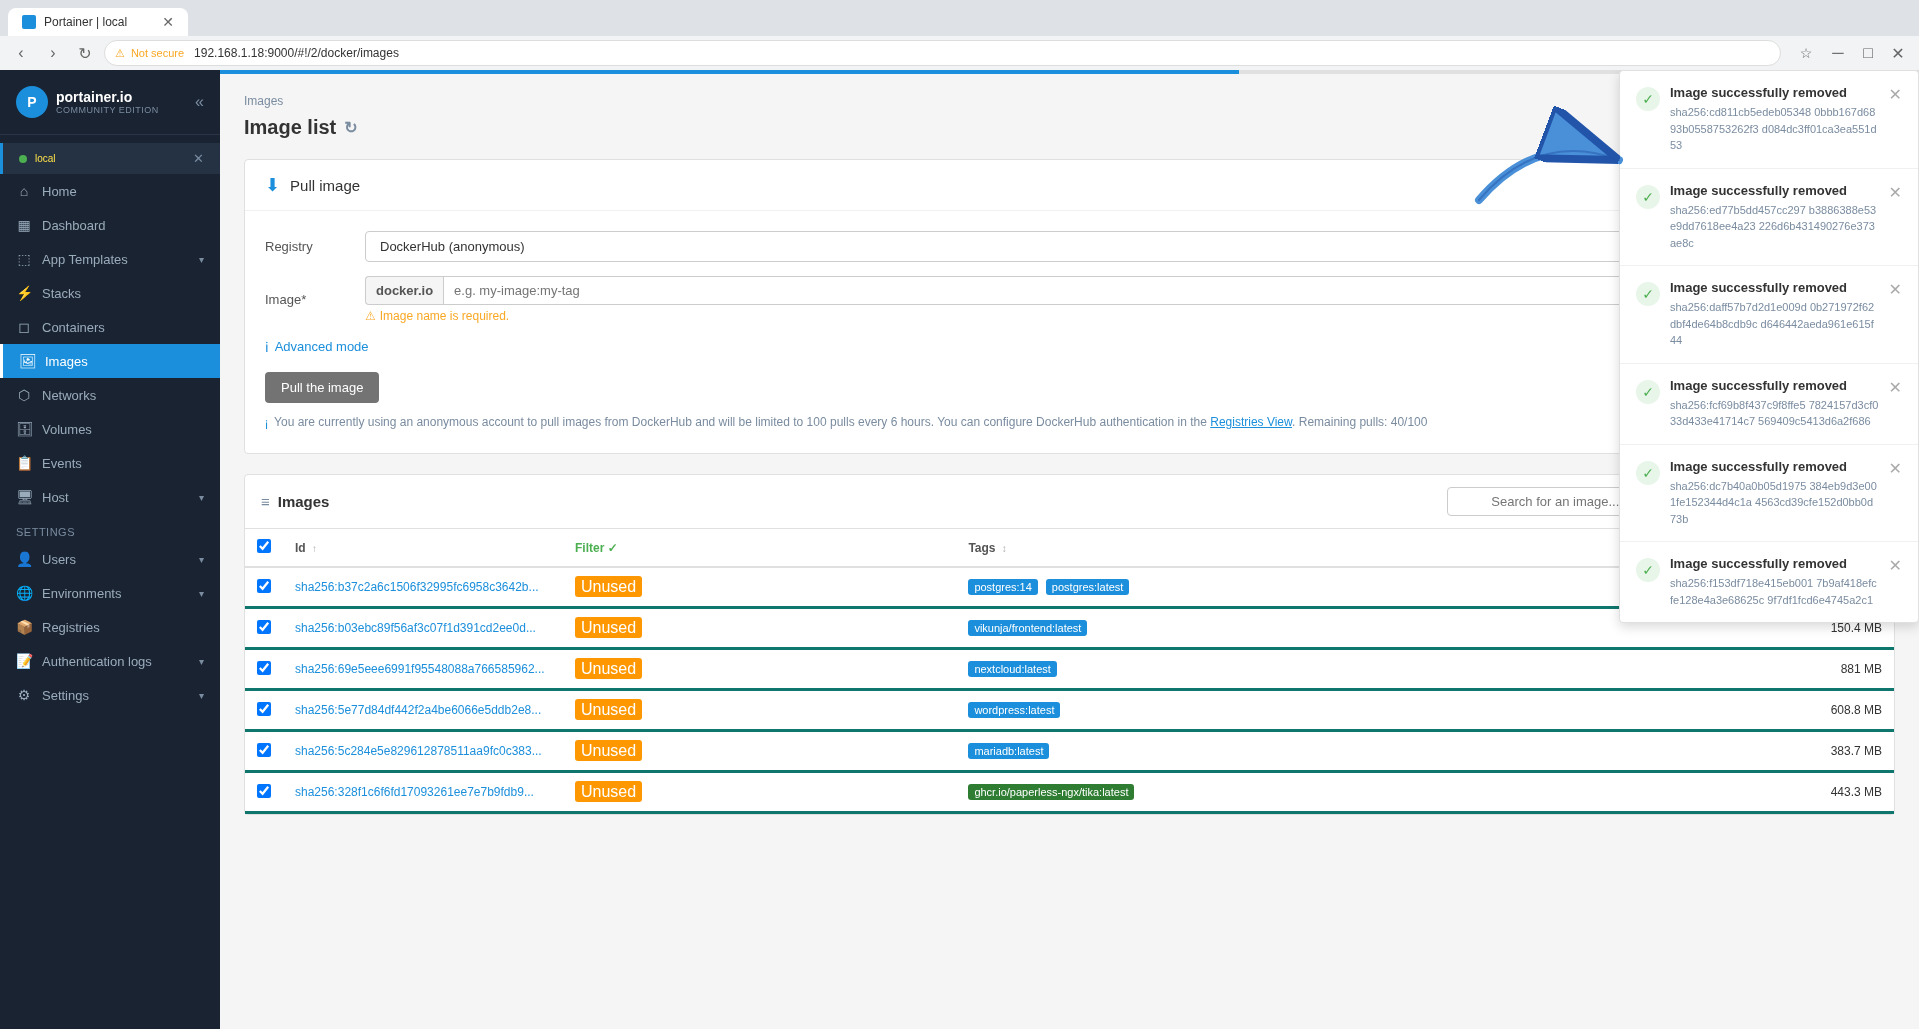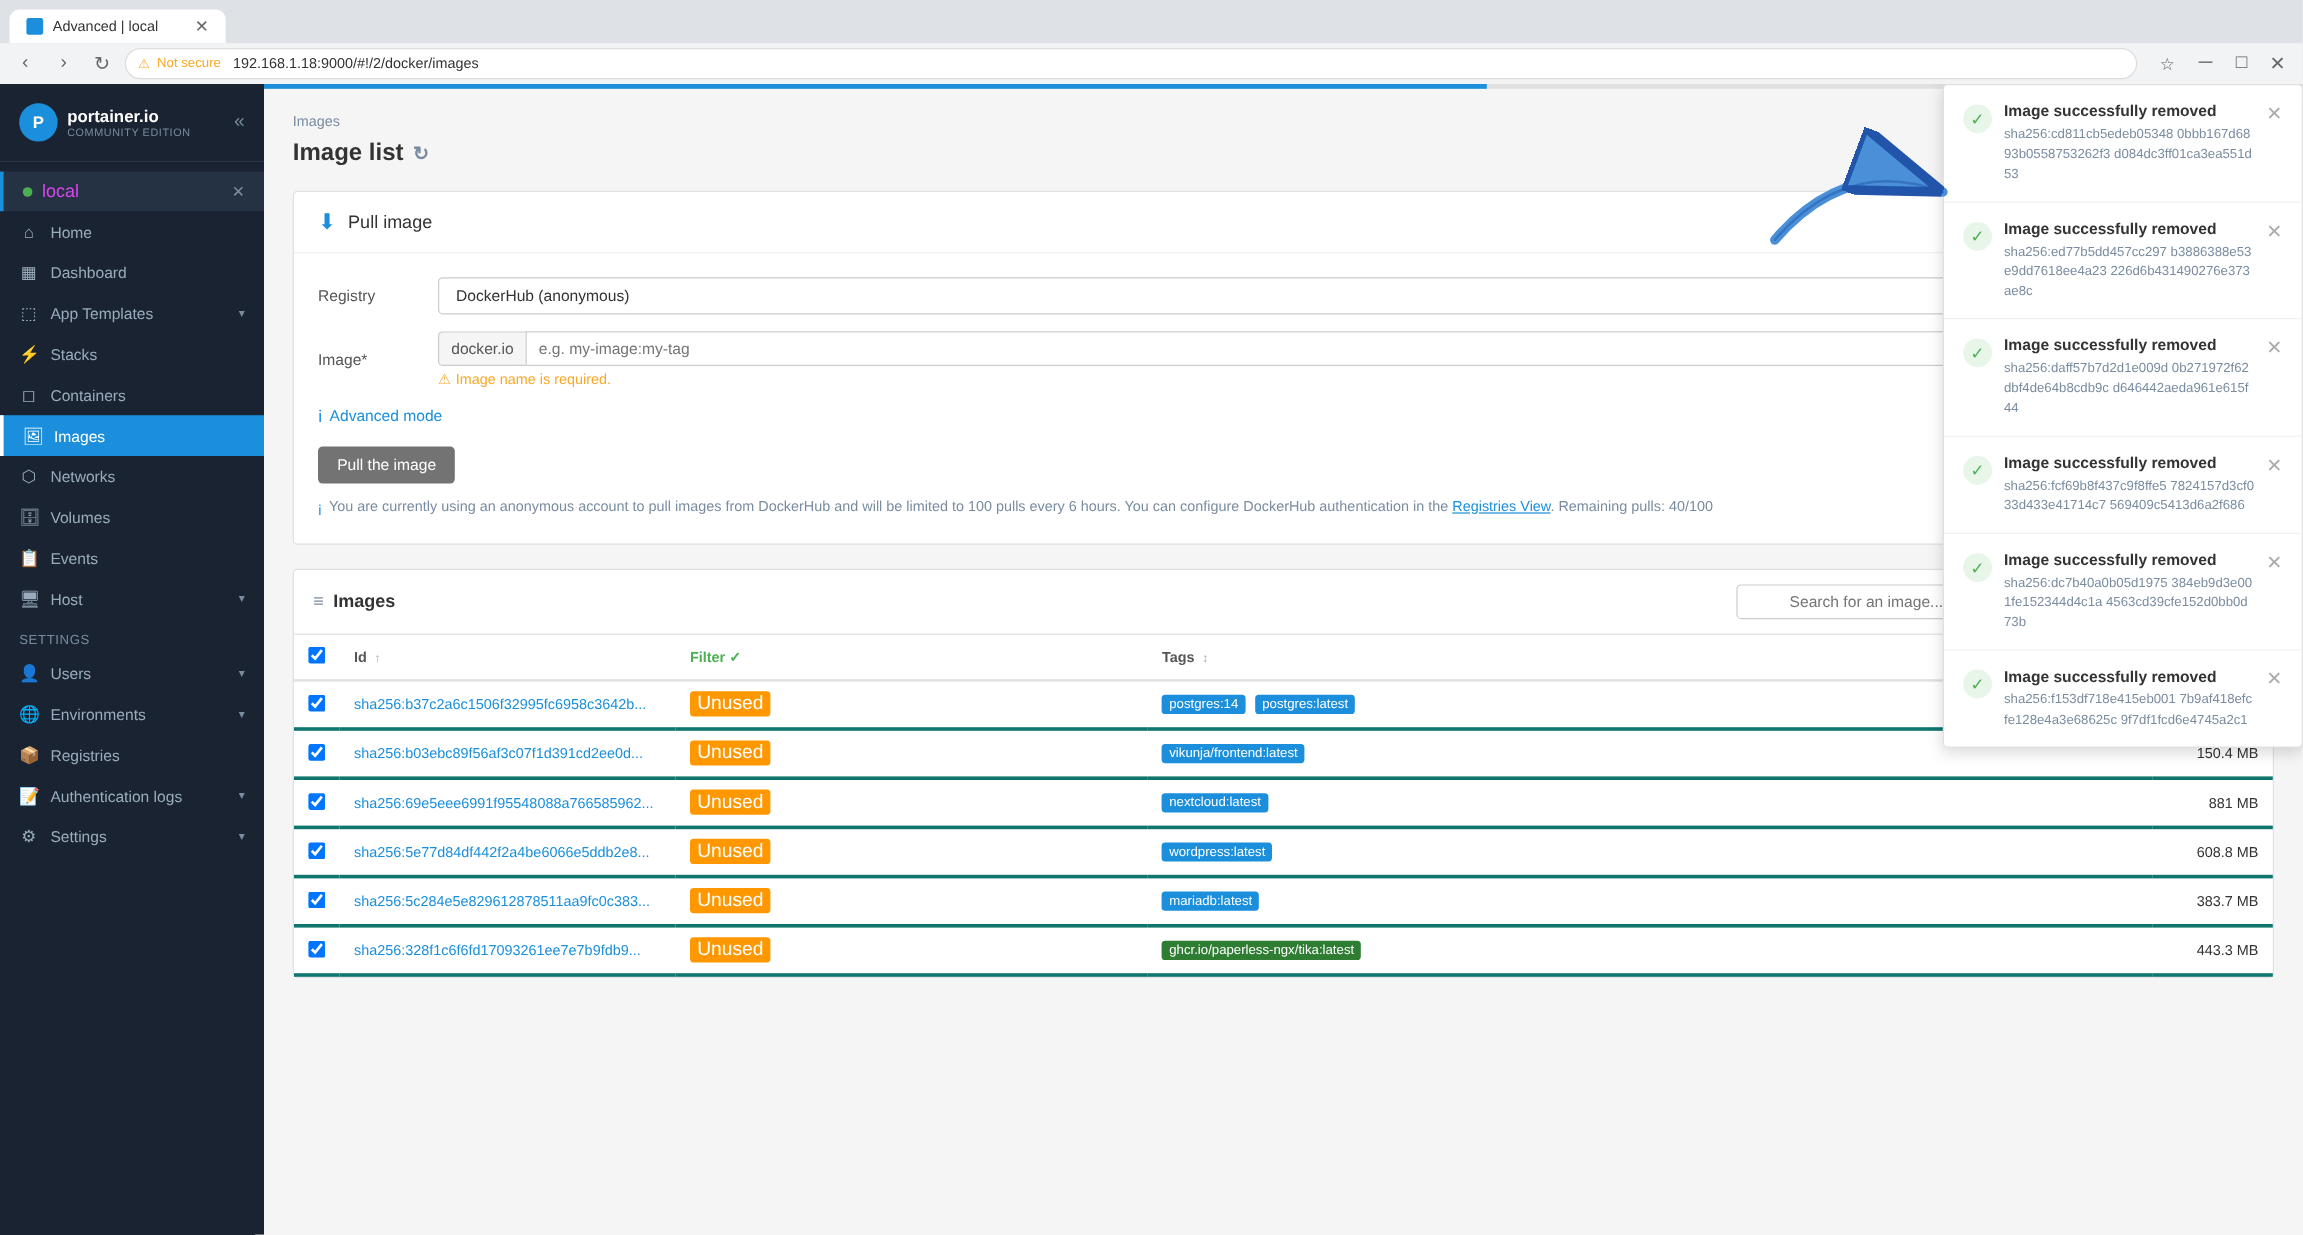--- a/index.html
+++ b/index.html
@@ -35,21 +35,21 @@
     .nav-item { display: flex; align-items: center; gap: 10px; padding: 9px 16px; cursor: pointer; color: #9aacbb; font-size: 13px; }
     .nav-item.active { background: #1b8fdb; color: #fff; }
     .nav-item .nav-icon { width: 16px; text-align: center; font-size: 14px; flex-shrink: 0; }
     .nav-item .nav-label { flex: 1; }
     .nav-item .nav-chevron { font-size: 10px; color: #7a8ca0; }
 
     .nav-section-label { padding: 12px 16px 4px; font-size: 11px; color: #7a8ca0; text-transform: uppercase; letter-spacing: 0.5px; }
 
     .endpoint-item { display: flex; align-items: center; gap: 8px; padding: 8px 16px; background: #243244; border-left: 3px solid #1b8fdb; }
     .endpoint-dot { width: 8px; height: 8px; background: #4caf50; border-radius: 50%; }
-    .endpoint-name { color: #d946ef; font-size: 15px; flex: 1; }
+    .endpoint-name { color: #fde047; font-size: 10px; flex: 1; }
     .endpoint-close { color: #7a8ca0; cursor: pointer; }
 
     
     .main { flex: 1; display: flex; flex-direction: column; background: #f5f5f5; overflow: hidden; position: relative; }
     .progress-bar { height: 4px; background: #1b8fdb; width: 60%; }
 
     .main-content { flex: 1; overflow-y: auto; padding: 20px 24px; }
 
     .breadcrumb { font-size: 12px; color: #7a8ca0; margin-bottom: 8px; }
     .page-title { font-size: 20px; font-weight: 600; color: #333; display: flex; align-items: center; gap: 8px; margin-bottom: 20px; }
@@ -62,21 +62,21 @@
     .card-header-title { font-size: 15px; font-weight: 400; color: #333; }
     .card-body { padding: 20px; }
 
     .form-row { display: flex; align-items: center; margin-bottom: 14px; }
     .form-label { width: 100px; font-size: 13px; color: #555; flex-shrink: 0; }
     .form-control { flex: 1; }
     .form-input { width: 100%; border: 1px solid #ccc; border-radius: 4px; padding: 6px 10px; font-size: 13px; color: #333; }
     .form-select { width: 100%; border: 1px solid #ccc; border-radius: 4px; padding: 6px 10px; font-size: 13px; color: #333; background: #fff; }
 
     .input-group { display: flex; }
-    .input-prefix { border: 1px solid #ccc; border-right: none; border-radius: 4px 0 0 4px; padding: 6px 10px; font-size: 13px; color: #555; background: #f5f5f5; }
+    .input-prefix { border: 1px solid #ccc; border-right: none; border-radius: 4px 0 0 4px; padding: 6px 10px; font-size: 13px; color: #555; background: #f5f5f5; font-weight: bold; }
     .input-group .form-input { border-radius: 0; border-right: none; }
     .input-suffix-btn { border: 1px solid #1b8fdb; border-radius: 0 4px 4px 0; padding: 6px 14px; background: #1b8fdb; color: white; font-size: 13px; cursor: pointer; white-space: nowrap; }
 
     .validation-msg { color: #f9a825; font-size: 12px; margin-top: 4px; display: flex; align-items: center; gap: 4px; }
 
     .advanced-mode { display: flex; align-items: center; gap: 6px; color: #1b8fdb; font-size: 13px; cursor: pointer; margin-bottom: 16px; }
     .advanced-mode .info-icon { font-size: 14px; }
 
     .btn-primary { background: #737373; color: white; border: none; border-radius: 4px; padding: 8px 16px; font-size: 13px; cursor: pointer; }
 
@@ -137,21 +137,21 @@
     
     .tags-cell { display: flex; flex-wrap: wrap; gap: 4px; align-items: center; }
   </style>
 </head>
 <body>
 
 <div class="browser-chrome">
   <div class="browser-tabs">
     <div class="browser-tab">
       <div class="tab-favicon"></div>
-      <span>Advanced | local</span>
+      <span>Portainer | local</span>
       <span class="tab-close">✕</span>
     </div>
   </div>
   <div class="browser-toolbar">
     <button class="browser-nav-btn">‹</button>
     <button class="browser-nav-btn">›</button>
     <button class="browser-nav-btn">↻</button>
     <div class="address-bar">
       <span class="lock-icon">⚠</span>
       <span style="font-size:11px;color:#f9a825;">Not secure</span>

